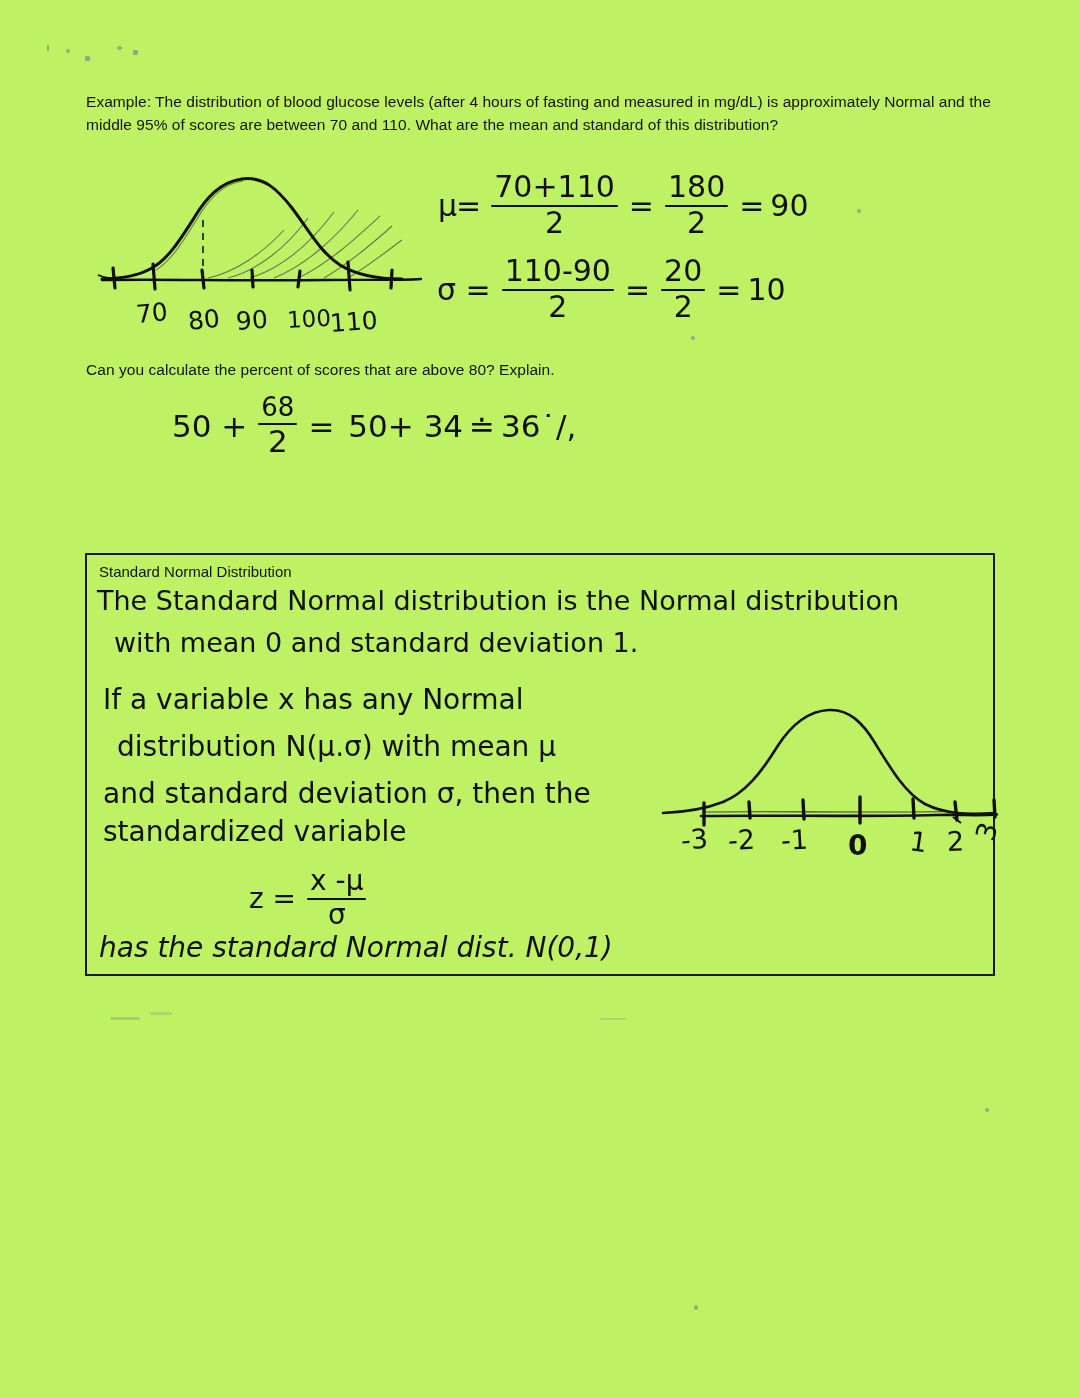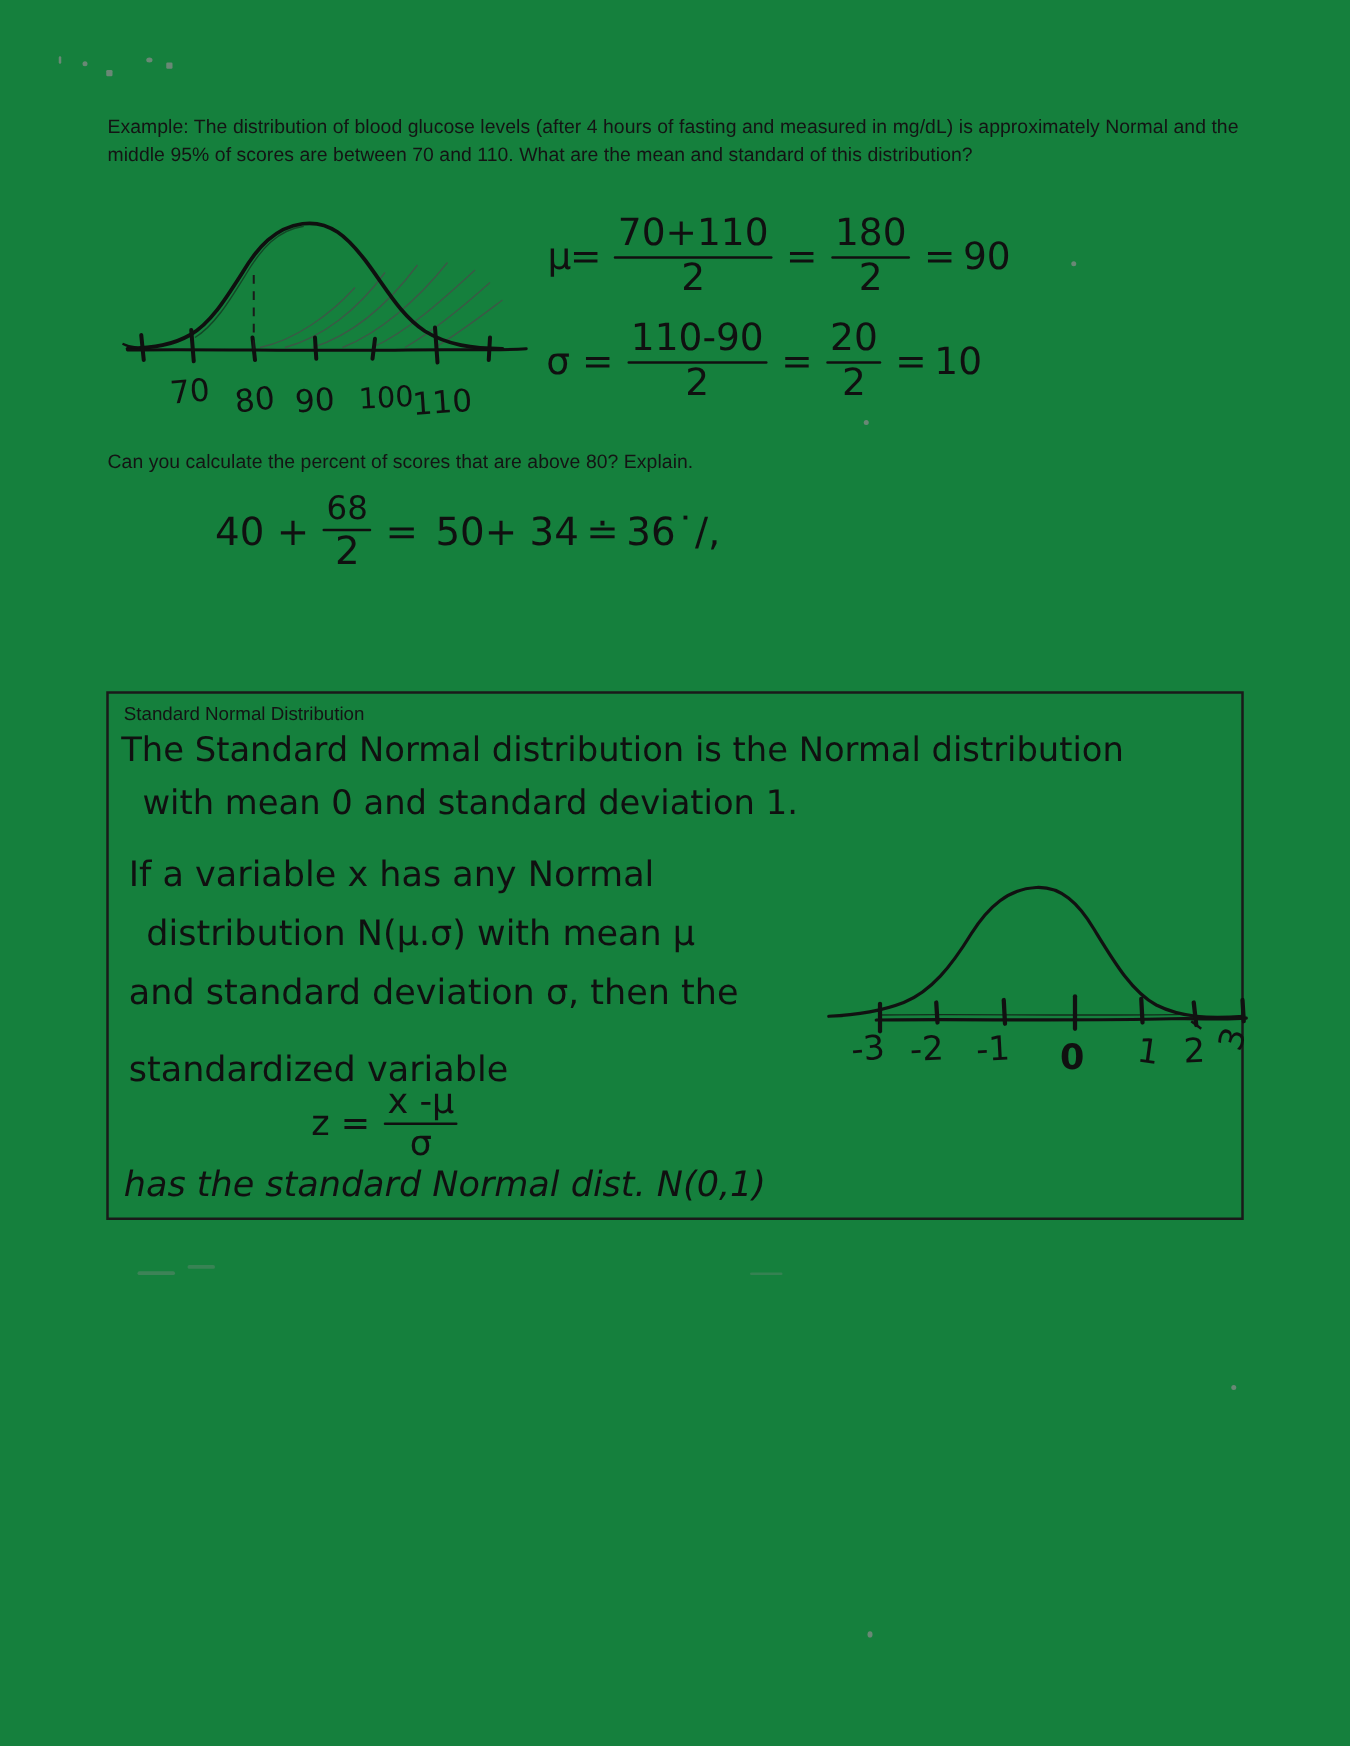--- a/index.html
+++ b/index.html
@@ -12,21 +12,21 @@
     height: 1397px;
     position: relative;
     font-family: "Liberation Sans", sans-serif;
     color: #111;
     overflow: hidden;
   }
 
   .page {
     position: absolute;
     inset: 0;
-    background: #15803d;
+    background: #bef264;
   }
 
   
   .typed {
     position: absolute;
     font-family: "Liberation Sans", sans-serif;
     font-size: 15.5px;
     line-height: 23px;
     color: #141414;
     letter-spacing: 0.05px;
@@ -222,21 +222,21 @@
       </span>
       <span>=</span>
       <span>10</span>
     </div>
   </div>
 
   <div class="typed" id="question-text">Can you calculate the percent of scores that are above 80?  Explain.</div>
 
   <div class="hand" style="left:172px;top:394px;font-size:31px;">
     <div class="eq-row">
-      <span>40  +</span>
+      <span>50  +</span>
       <span class="frac">
         <span class="num" style="font-size:26px;">68</span>
         <span class="bar"></span>
         <span class="den">2</span>
       </span>
       <span>=</span>
       <span style="margin-left:8px;">50+ 34</span>
       <span>≐</span>
       <span>36˙/,</span>
     </div>
@@ -246,21 +246,21 @@
   <div id="definition-box">
 
     <div id="definition-title">Standard Normal Distribution</div>
 
     <span class="box-hand" style="left:10px;top:30px;font-size:27px;">The Standard Normal distribution is the Normal distribution</span>
     <span class="box-hand" style="left:27px;top:72px;font-size:27px;">with mean 0 and standard deviation 1.</span>
 
     <span class="box-hand" style="left:16px;top:128px;font-size:28px;">If a variable x has any Normal</span>
     <span class="box-hand" style="left:30px;top:175px;font-size:28px;">distribution N(μ.σ) with mean μ</span>
     <span class="box-hand" style="left:16px;top:222px;font-size:28px;">and standard deviation σ, then the</span>
-    <span class="box-hand" style="left:16px;top:284px;font-size:28px;">standardized variable</span>
+    <span class="box-hand" style="left:16px;top:260px;font-size:28px;">standardized variable</span>
 
     <div class="box-hand" style="left:162px;top:312px;font-size:28px;">
       <div class="eq-row">
         <span>z =</span>
         <span class="frac">
           <span class="num">x -μ</span>
           <span class="bar"></span>
           <span class="den">σ</span>
         </span>
       </div>

